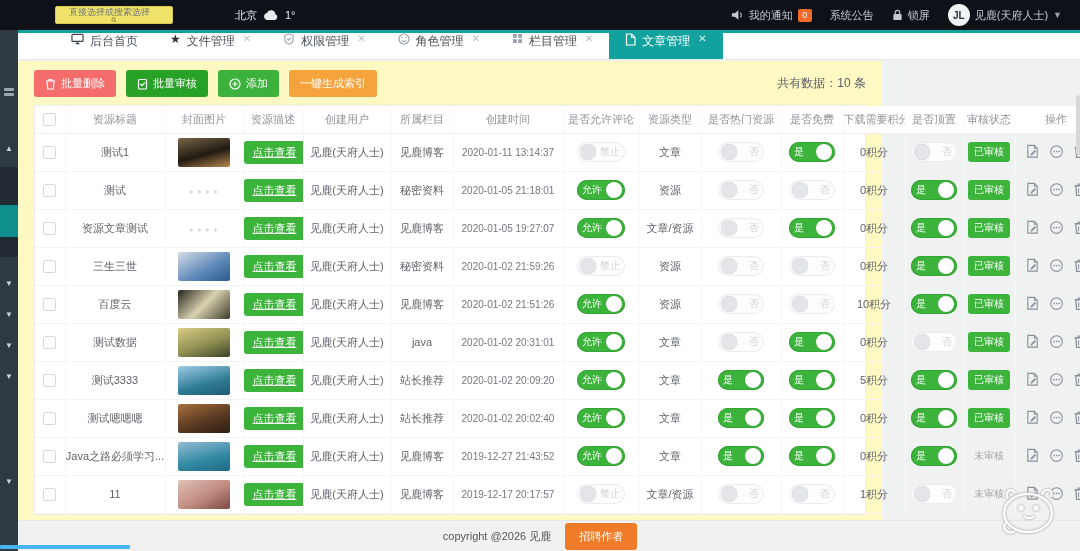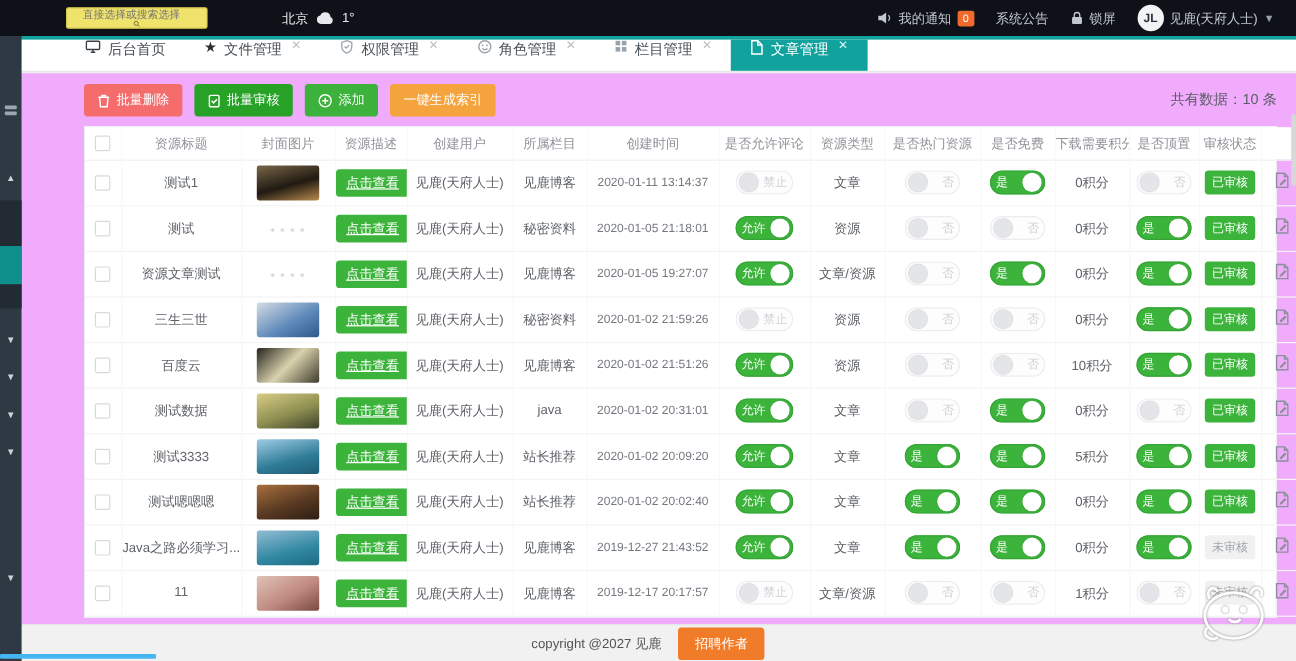--- a/index.html
+++ b/index.html
@@ -40,21 +40,21 @@
   .sb-mini-label i { display:block; width:10px; height:3px; background:#9aa6b0; margin:2px auto; border-radius:1px; }
   .sb-caret { color:#cdd4da; font-size:8px; text-align:center; display:block; }
   .sb-caret.up { margin-top:38px; }
   .sb-block-dark { width:18px; height:38px; background:#222b34; margin-top:14px; }
   .sb-block-active { width:18px; height:32px; background:#0f8f8b; }
   .sb-block-dark2 { width:18px; height:20px; background:#222b34; }
   .sb-carets-mid .sb-caret { margin-top:22px; }
   .sb-caret.low { margin-top:96px; }
 
   
-  .content { position:absolute; top:61px; left:18px; width:1062px; height:459px; background:#f0abfc;padding-left:36px; }
+  .content { position:absolute; top:61px; left:18px; width:864px; height:459px; background:#fef9c3; }
   .toolbar { display:flex; align-items:center; padding:9px 16px 8px 16px; }
   .tb-btn { display:inline-flex; align-items:center; gap:5px; border:none; color:#fff; font-size:11px;
             font-family:inherit; padding:6px 11px; border-radius:3px; margin-right:10px; cursor:pointer; }
   .tb-total { margin-left:auto; font-size:12px; color:#5a5e66; }
 
   .table-wrap { margin:0 16px; background:#fff; border:1px solid #ebeef5; }
   table { width:100%; border-collapse:collapse; table-layout:fixed; }
   th { font-size:11px; color:#909399; font-weight:normal; height:27px; text-align:center;
        border-bottom:1px solid #f0f0f0; background:#fff; white-space:nowrap; overflow:hidden; }
   td { font-size:11px; color:#5f6368; height:38px; text-align:center; border-bottom:1px solid #f4f4f4;
@@ -816,21 +816,21 @@
               </span></td>
   </tr>
         </tbody>
       </table>
   </div>
 </main>
 
 <div class="scrollhint"></div>
 
 <footer class="footer">
-  <span>copyright @2027 见鹿</span>
+  <span>copyright @2026 见鹿</span>
   <button class="recruit-btn">招聘作者</button>
 </footer>
 
 <div class="watermark">
   <svg width="66" height="52" viewBox="0 0 66 52" style="margin-right:4px;">
     <g fill="none" stroke="#fdfdfd" stroke-width="2.4" style="filter:drop-shadow(0 0 1px #888);">
       <path d="M10 14c-4-8 4-12 7-6"></path>
       <path d="M44 10c2-8 12-6 9 2"></path>
       <ellipse cx="30" cy="28" rx="24" ry="19"></ellipse>
       <path d="M8 38c-5 6 2 12 9 8"></path>

